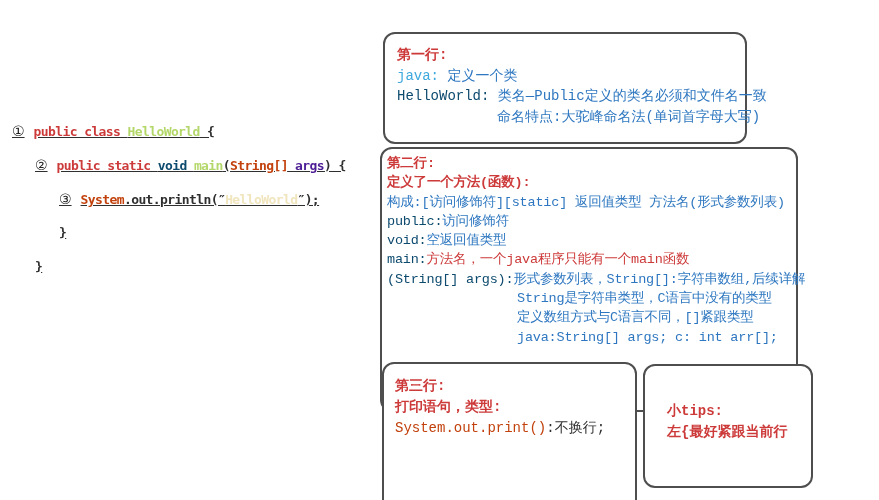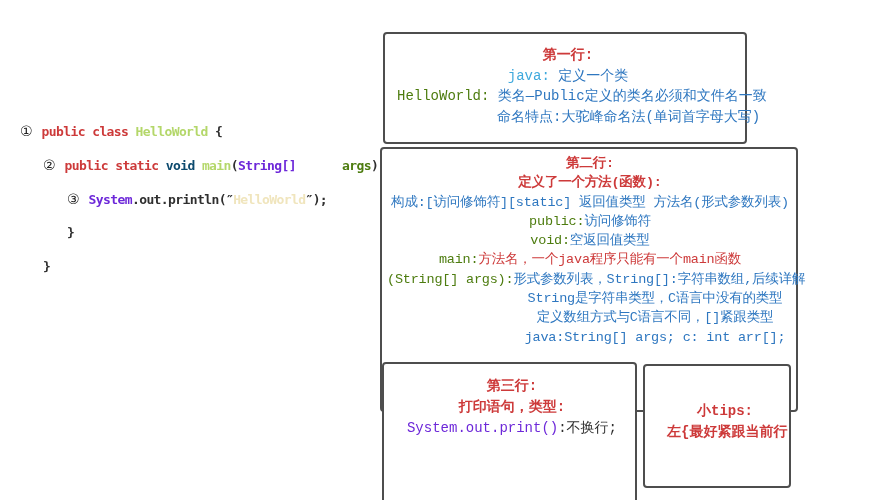--- a/index.html
+++ b/index.html
@@ -5,58 +5,59 @@
   html,body{margin:0;padding:0;}
   body{
     width:879px;height:500px;position:relative;overflow:hidden;
     background:#ffffff;
     font-family:"Liberation Sans","DejaVu Sans",sans-serif;
   }
   
   .c-red{color:#cd3a3a;}
   .c-blue{color:#2e77c0;}
   .c-cyan{color:#3fa9dd;}
-  .c-orange{color:#4d7c0f;}
+  .c-orange{color:#0c4a6e;}
   .c-ink{color:#2f2f2f;}
   .c-green{color:#b4d76a;}
-  .c-codeblue{color:#6d28d9;}
+  .c-codeblue{color:#c2410c;}
   .c-codecyan{color:#0c4a6e;}
-  .c-yellow{color:#4d7c0f;margin-left:39px;}
+  .c-yellow{color:#4c1d95;}
   .c-pale{color:#f0e5bd;}
   .b{font-weight:bold;}
 
   
   .code{
-    position:absolute;left:20px;top:114px;
+    position:absolute;left:12px;top:114px;
     font-family:"DejaVu Sans Mono","Liberation Mono",monospace;
     font-weight:bold;font-size:13px;letter-spacing:-0.6px;
     color:#2f2f2f;
+    text-decoration:underline;
   }
   .code-line{height:34px;line-height:34px;white-space:pre;}
   .code-line .marker{
     font-family:"DejaVu Sans",sans-serif;font-weight:normal;
     letter-spacing:0;color:#222;margin-right:9px;font-size:14px;
   }
 
   
   .note-box{
     position:absolute;box-sizing:border-box;background:#fff;
-    border:2.5px solid #4e4e4e;border-radius:4px;text-align:center;
+    border:2.5px solid #4e4e4e;border-radius:12px;
   }
   .note-box .row{white-space:pre;}
   .note-box .row.ind{padding-left:var(--ind,0px);}
   .note-box .row span{font-family:"Liberation Mono","DejaVu Sans Mono","DejaVu Sans",monospace;}
 
   #box-line1{left:383px;top:32px;width:364px;height:112px;padding:11px 6px 0 12px;
     font-size:14px;line-height:19.5px;--ind:100px;}
   #box-line2{left:380px;top:147px;width:418px;height:265px;padding:5px 3px 0 5px;
     font-size:13.5px;line-height:18.3px;letter-spacing:-0.2px;--ind:130px;}
   #box-line3{left:382px;top:362px;width:255px;height:165px;padding:12px 6px 0 11px;
     font-size:14px;line-height:19.8px;}
-  #box-tips{left:643px;top:364px;width:148px;height:124px;padding:34px 6px 12px 22px;
+  #box-tips{left:643px;top:364px;width:170px;height:124px;padding:34px 6px 12px 22px;
     font-size:14px;line-height:20px;}
 </style>
 </head>
 <body>
 
 <div class="code">
   <div class="code-line" style="padding-left: 0px;"><span class="marker">①</span><span class="c-red">public class </span><span class="c-green">HelloWorld</span><span class="c-ink"> {</span></div>
   <div class="code-line" style="padding-left: 23px;"><span class="marker">②</span><span class="c-red">public static </span><span class="c-codecyan">void </span><span class="c-green">main</span><span class="c-ink">(</span><span class="c-codeblue">String[]</span><span class="c-yellow"> args</span><span class="c-ink">) {</span></div>
   <div class="code-line" style="padding-left: 47px;"><span class="marker">③</span><span class="c-codeblue">System</span><span class="c-ink">.out.println(″</span><span class="c-pale">HelloWorld</span><span class="c-ink">″);</span></div>
   <div class="code-line" style="padding-left: 47px;"><span class="c-ink">}</span></div>

